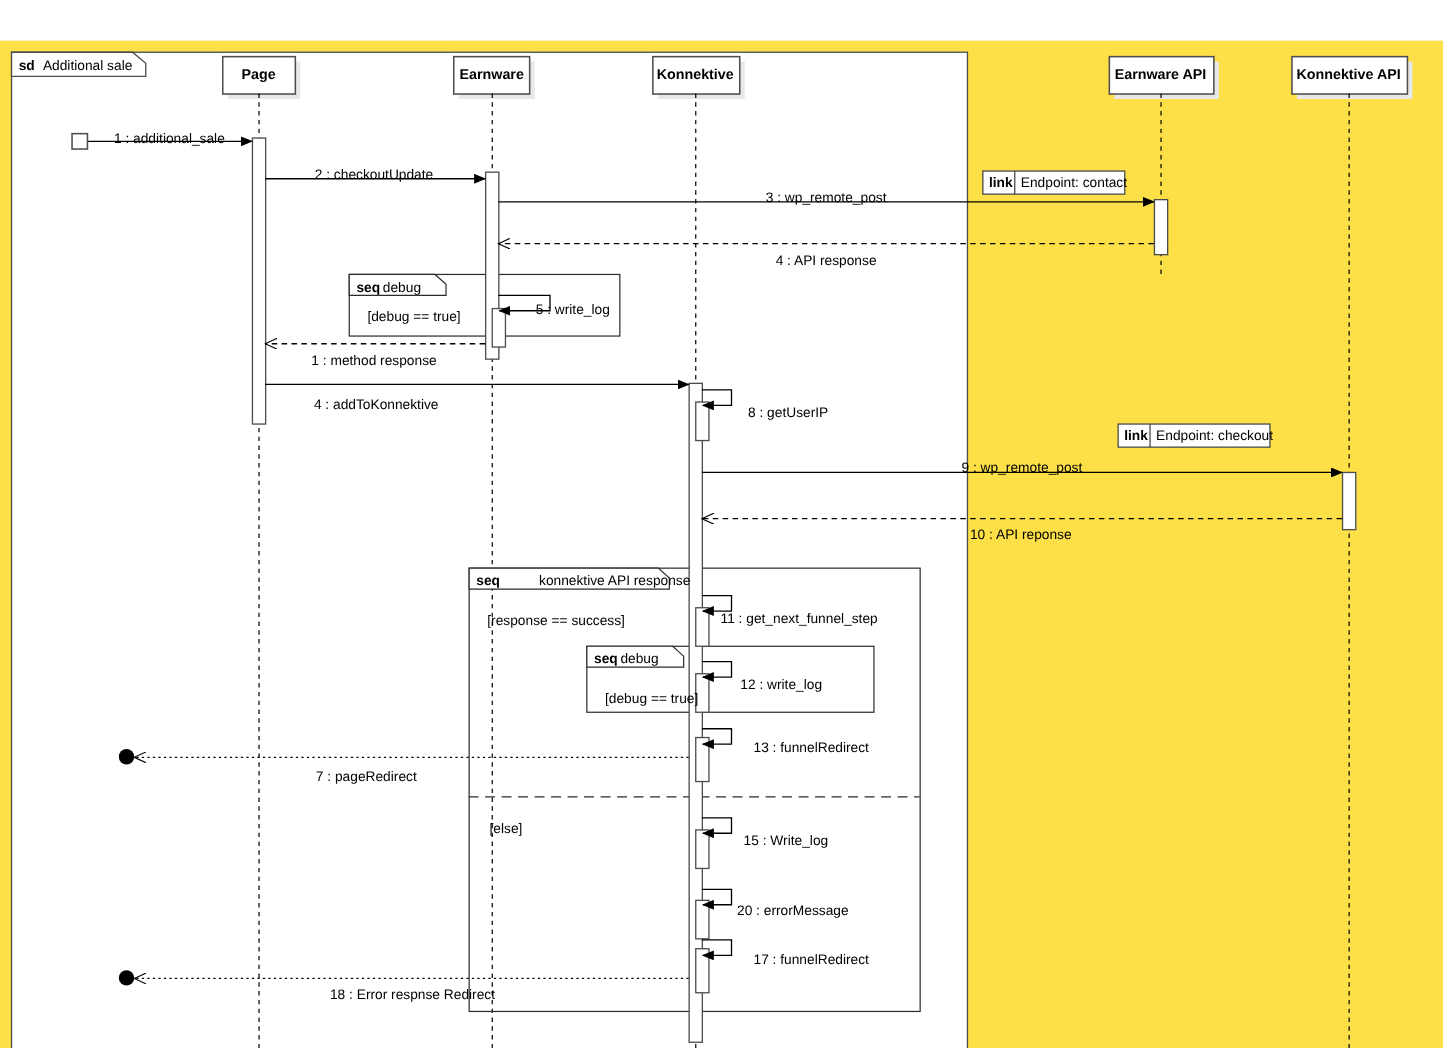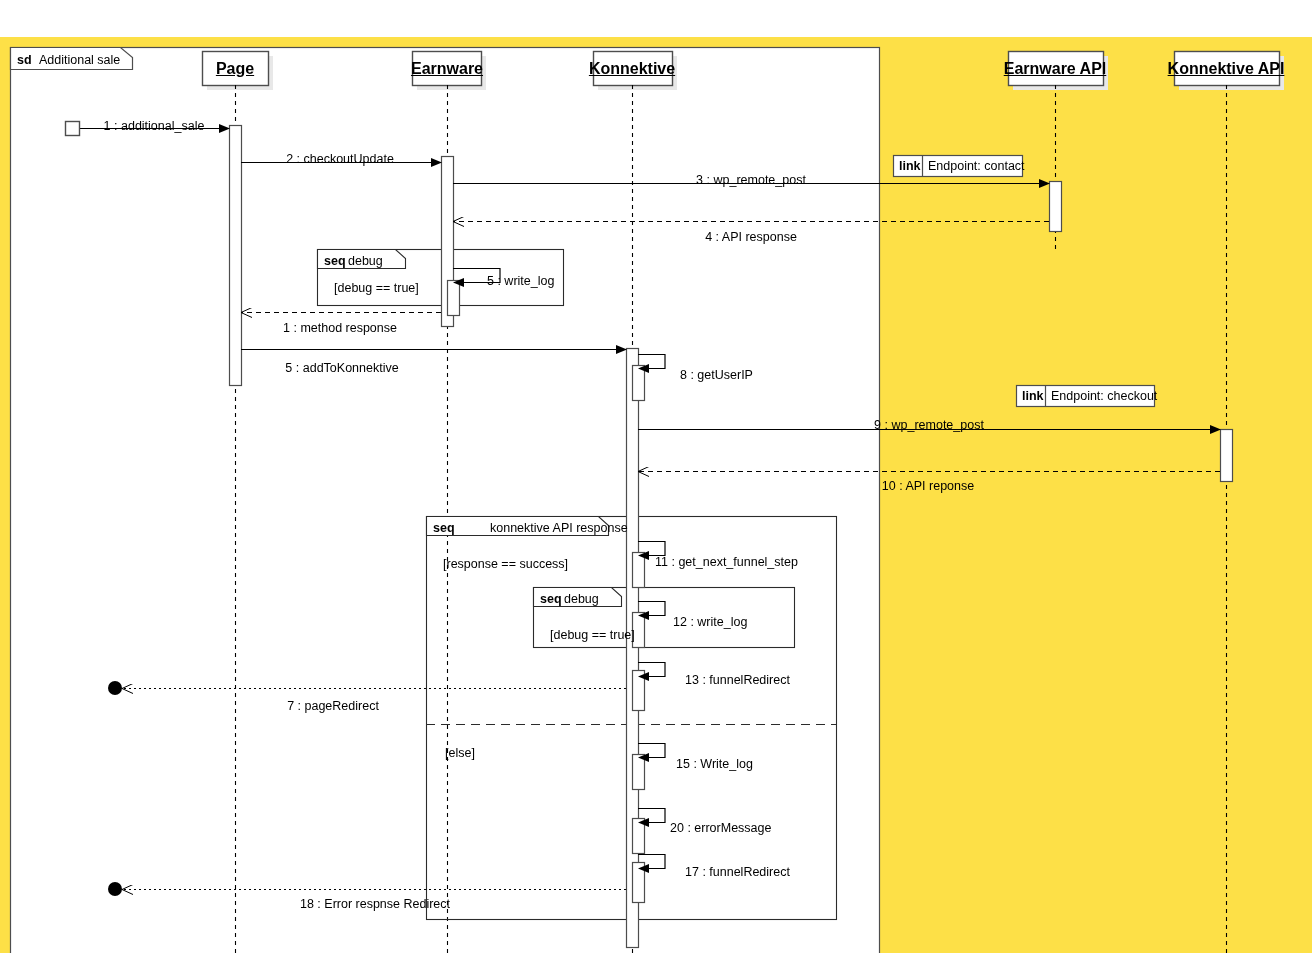--- a/index.html
+++ b/index.html
@@ -32,22 +32,21 @@
     color: #000000;
     white-space: nowrap;
     line-height: 1;
   }
   .lbl-center {
     transform: translateX(-50%);
     text-align: center;
   }
   .head-title {
     font-weight: bold;
-    font-size: 16px;
-    text-decoration: underline;
+    font-size: 13px;
   }
   .frame-kw {
     font-weight: bold;
     font-size: 12.5px;
   }
   .guard {
     font-size: 12.5px;
   }
 </style>
 </head>
@@ -196,21 +195,21 @@
       <div class="lbl guard" style="left: 445px; top: 710px;">[else]</div>
       <div class="lbl frame-kw" style="left: 540px; top: 556px;">seq</div>
       <div class="lbl" style="left: 564px; top: 556px;">debug</div>
       <div class="lbl guard" style="left: 550px; top: 592px;">[debug == true]</div>
       <div class="lbl lbl-center" style="left: 154px; top: 83px;">1 : additional_sale</div>
       <div class="lbl lbl-center" style="left: 340px; top: 116px;">2 : checkoutUpdate</div>
       <div class="lbl lbl-center" style="left: 751px; top: 137px;">3 : wp_remote_post</div>
       <div class="lbl lbl-center" style="left: 751px; top: 194px;">4 : API response</div>
       <div class="lbl" style="left: 487px; top: 238px;">5 : write_log</div>
       <div class="lbl lbl-center" style="left: 340px; top: 285px;">1 : method response</div>
-      <div class="lbl lbl-center" style="left: 342px; top: 325px;">5 : addToKonnektive</div>
+      <div class="lbl lbl-center" style="left: 342px; top: 325px;">4 : addToKonnektive</div>
       <div class="lbl" style="left: 680px; top: 332px;">8 : getUserIP</div>
       <div class="lbl lbl-center" style="left: 929px; top: 382px;">9 : wp_remote_post</div>
       <div class="lbl lbl-center" style="left: 928px; top: 443px;">10 : API reponse</div>
       <div class="lbl" style="left: 655px; top: 519px;">11 : get_next_funnel_step</div>
       <div class="lbl" style="left: 673px; top: 579px;">12 : write_log</div>
       <div class="lbl" style="left: 685px; top: 637px;">13 : funnelRedirect</div>
       <div class="lbl lbl-center" style="left: 333px; top: 663px;">7 : pageRedirect</div>
       <div class="lbl" style="left: 676px; top: 721px;">15 : Write_log</div>
       <div class="lbl" style="left: 670px; top: 785px;">20 : errorMessage</div>
       <div class="lbl" style="left: 685px; top: 829px;">17 : funnelRedirect</div>

